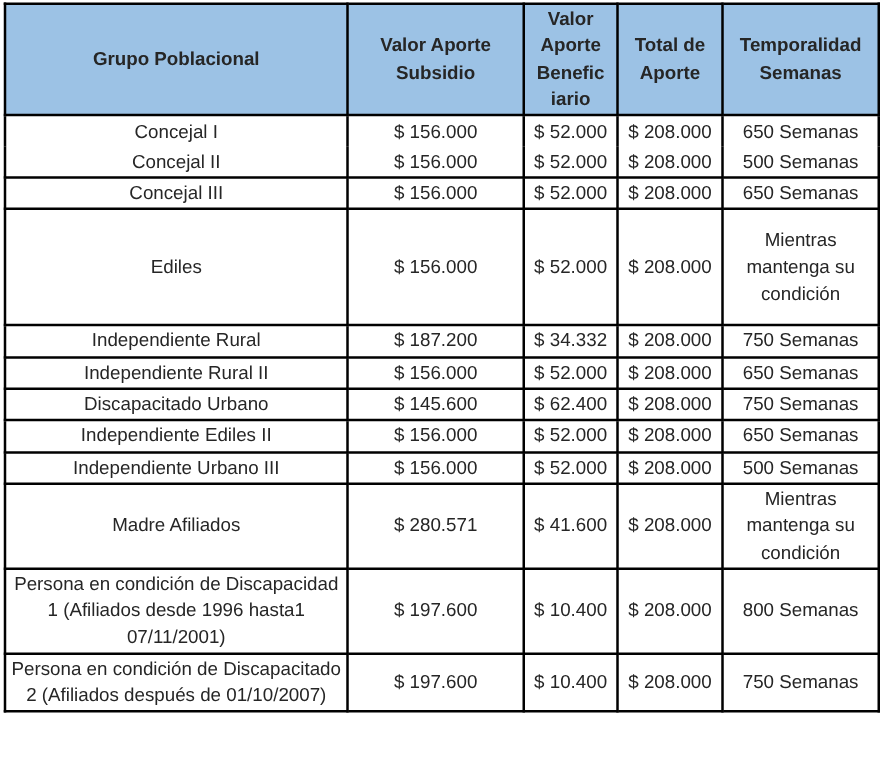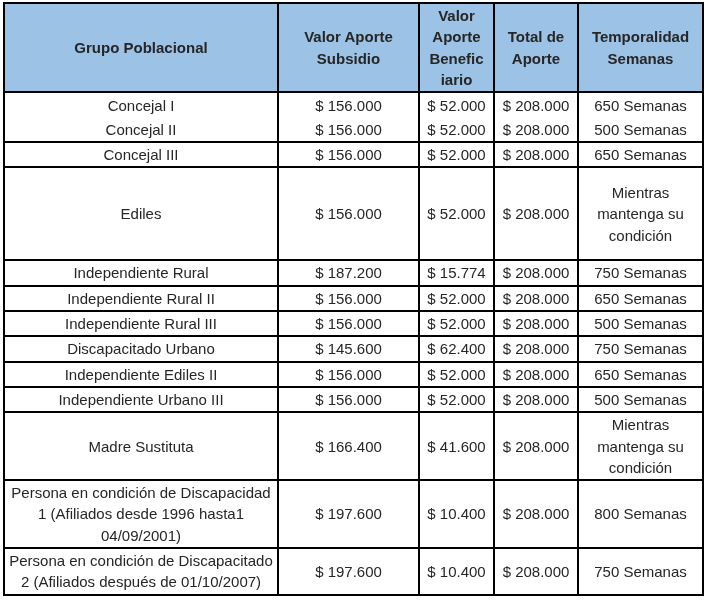--- a/index.html
+++ b/index.html
@@ -96,37 +96,30 @@
       <tr class="rh93">
         <td>Ediles</td>
         <td>$ 156.000</td>
         <td>$ 52.000</td>
         <td>$ 208.000</td>
         <td>Mientras mantenga su condición</td>
       </tr>
       <tr class="rh25">
         <td>Independiente Rural</td>
         <td>$ 187.200</td>
-        <td>$ 15.774</td>
+        <td>$ 34.332</td>
         <td>$ 208.000</td>
         <td>750 Semanas</td>
       </tr>
       <tr class="rh25">
         <td>Independiente Rural II</td>
         <td>$ 156.000</td>
         <td>$ 52.000</td>
         <td>$ 208.000</td>
         <td>650 Semanas</td>
-      </tr>
-      <tr class="rh25">
-        <td>Independiente Rural III</td>
-        <td>$ 156.000</td>
-        <td>$ 52.000</td>
-        <td>$ 208.000</td>
-        <td>500 Semanas</td>
       </tr>
       <tr class="rh25">
         <td>Discapacitado Urbano</td>
         <td>$ 145.600</td>
         <td>$ 62.400</td>
         <td>$ 208.000</td>
         <td>750 Semanas</td>
       </tr>
       <tr class="rh25">
         <td>Independiente Ediles II</td>
@@ -136,28 +129,28 @@
         <td>650 Semanas</td>
       </tr>
       <tr class="rh25">
         <td>Independiente Urbano III</td>
         <td>$ 156.000</td>
         <td>$ 52.000</td>
         <td>$ 208.000</td>
         <td>500 Semanas</td>
       </tr>
       <tr class="rh66">
-        <td>Madre Sustituta</td>
-        <td>$ 166.400</td>
+        <td>Madre Afiliados</td>
+        <td>$ 280.571</td>
         <td>$ 41.600</td>
         <td>$ 208.000</td>
         <td>Mientras mantenga su condición</td>
       </tr>
       <tr class="rh64">
-        <td>Persona en condición de Discapacidad 1 (Afiliados desde 1996 hasta1 04/09/2001)</td>
+        <td>Persona en condición de Discapacidad 1 (Afiliados desde 1996 hasta1 07/11/2001)</td>
         <td>$ 197.600</td>
         <td>$ 10.400</td>
         <td>$ 208.000</td>
         <td>800 Semanas</td>
       </tr>
       <tr class="rh42">
         <td>Persona en condición de Discapacitado 2 (Afiliados después de 01/10/2007)</td>
         <td>$ 197.600</td>
         <td>$ 10.400</td>
         <td>$ 208.000</td>

